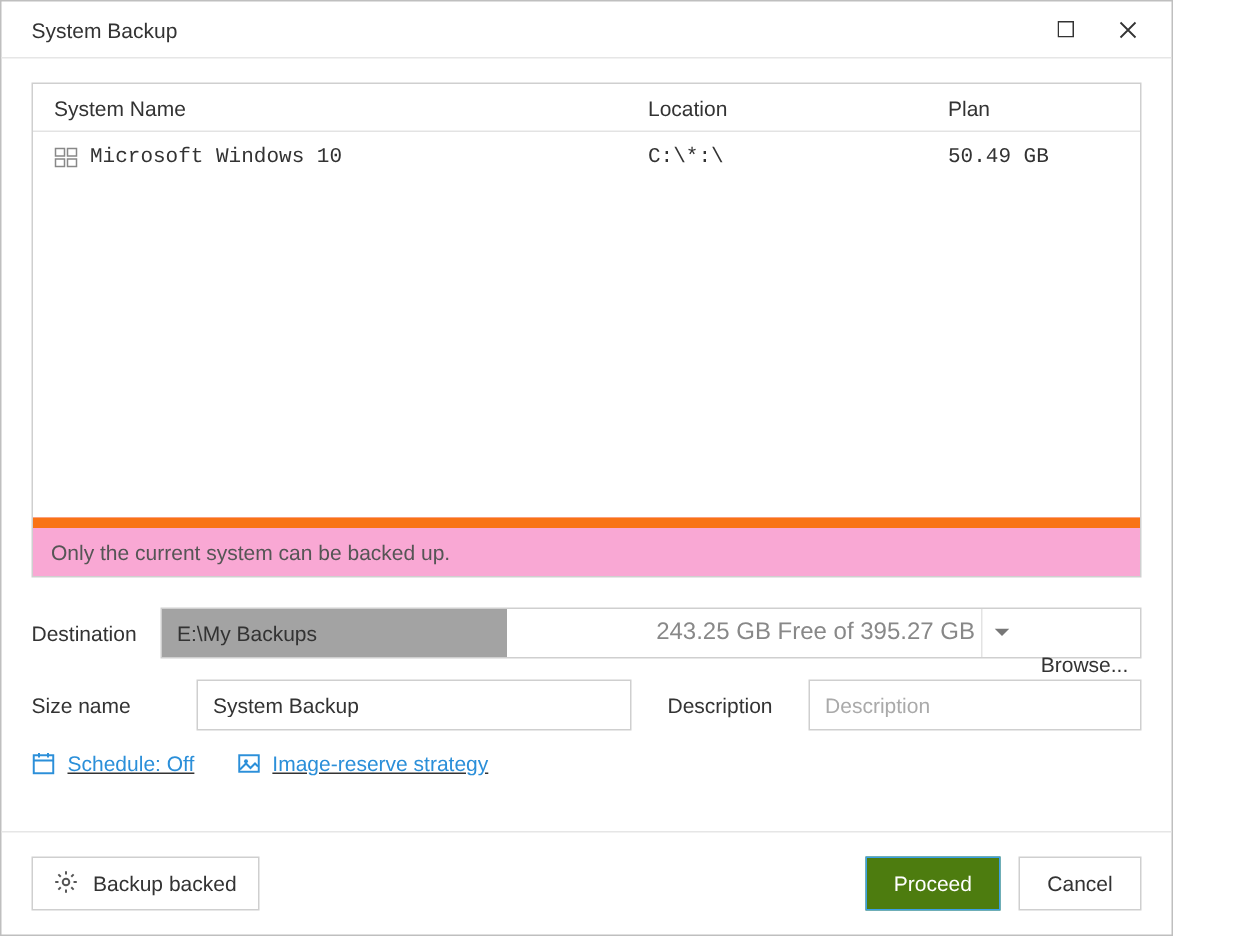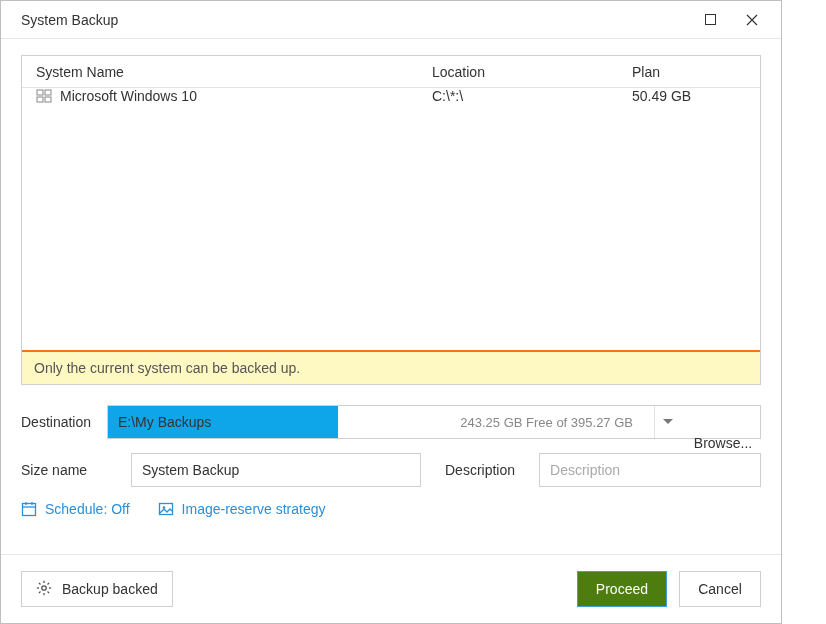--- a/index.html
+++ b/index.html
@@ -50,60 +50,61 @@
     border-bottom:1px solid #e3e3e3;
     height:32px; align-items:center;
     padding:0 10px;
     color:#333;
   }
   .col-name { flex: 0 0 400px; padding-left:4px; }
   .col-loc  { flex: 0 0 200px; }
   .col-size { flex: 1; }
   .trow {
     display:flex;
-    height:34px; align-items:flex-start;
-    padding:0 10px;
+    height:34px; align-items:center;
+    padding:0 10px;
+    font-family:Liberation Mono, monospace;
   }
   .os-icon {
     width:16px; height:16px;
     margin-right:8px; flex-shrink:0;
     display:inline-flex;
   }
   .table-body { flex:1; overflow:auto; }
   .table-footer {
-    background:#fef9c3;
-    border-top:2px solid #f97316;
+    background:#f9a8d4;
+    border-top:7px solid #f97316;
     padding:8px 12px;
     color:#555;
   }
   .form-rows { margin-top:20px; }
   .row { display:flex; align-items:center; margin-bottom:14px; }
   .label {
     width:86px; color:#333;
   }
   .dest-field {
     flex:1;
     display:flex;
     border:1px solid #cfcfcf;
     height:34px;
     align-items:stretch;
   }
   .dest-path {
     flex:0 0 230px;
-    background:#0ea5e9;
+    background:#a3a3a3;
     display:flex; align-items:center;
     padding:0 10px;
     color:#333;
   }
   .dest-free {
     flex:1;
     display:flex; align-items:center; justify-content:flex-end;
-    padding:0 21px;
+    padding:0 4px;
     color:#888;
-    font-size:13px;
+    font-size:16px;
   }
   .dest-caret {
     width:26px;
     display:flex; align-items:center; justify-content:center;
     border-left:1px solid #e3e3e3;
     color:#777;
   }
   .dest-browse {
     width:80px;
     display:flex; align-items:center; justify-content:center;
@@ -118,21 +119,21 @@
     padding:0 10px;
     font-family:inherit; font-size:14px;
     color:#333;
     outline:none;
   }
   .input::placeholder { color:#aaa; }
   .plan-name-input { width:290px; }
   .desc-input { flex:1; }
   .links {
     display:flex; align-items:center; gap:28px;
-    margin-top:6px; margin-bottom:10px;
+    margin-top:6px; margin-bottom:10px;text-decoration:underline;
   }
   .link {
     display:flex; align-items:center; gap:8px;
     color:#2b8fd9;
     cursor:pointer;
   }
   .link .icn { color:#2b8fd9; display:flex; }
   .footer {
     border-top:1px solid #e6e6e6;
     padding:16px 20px;

